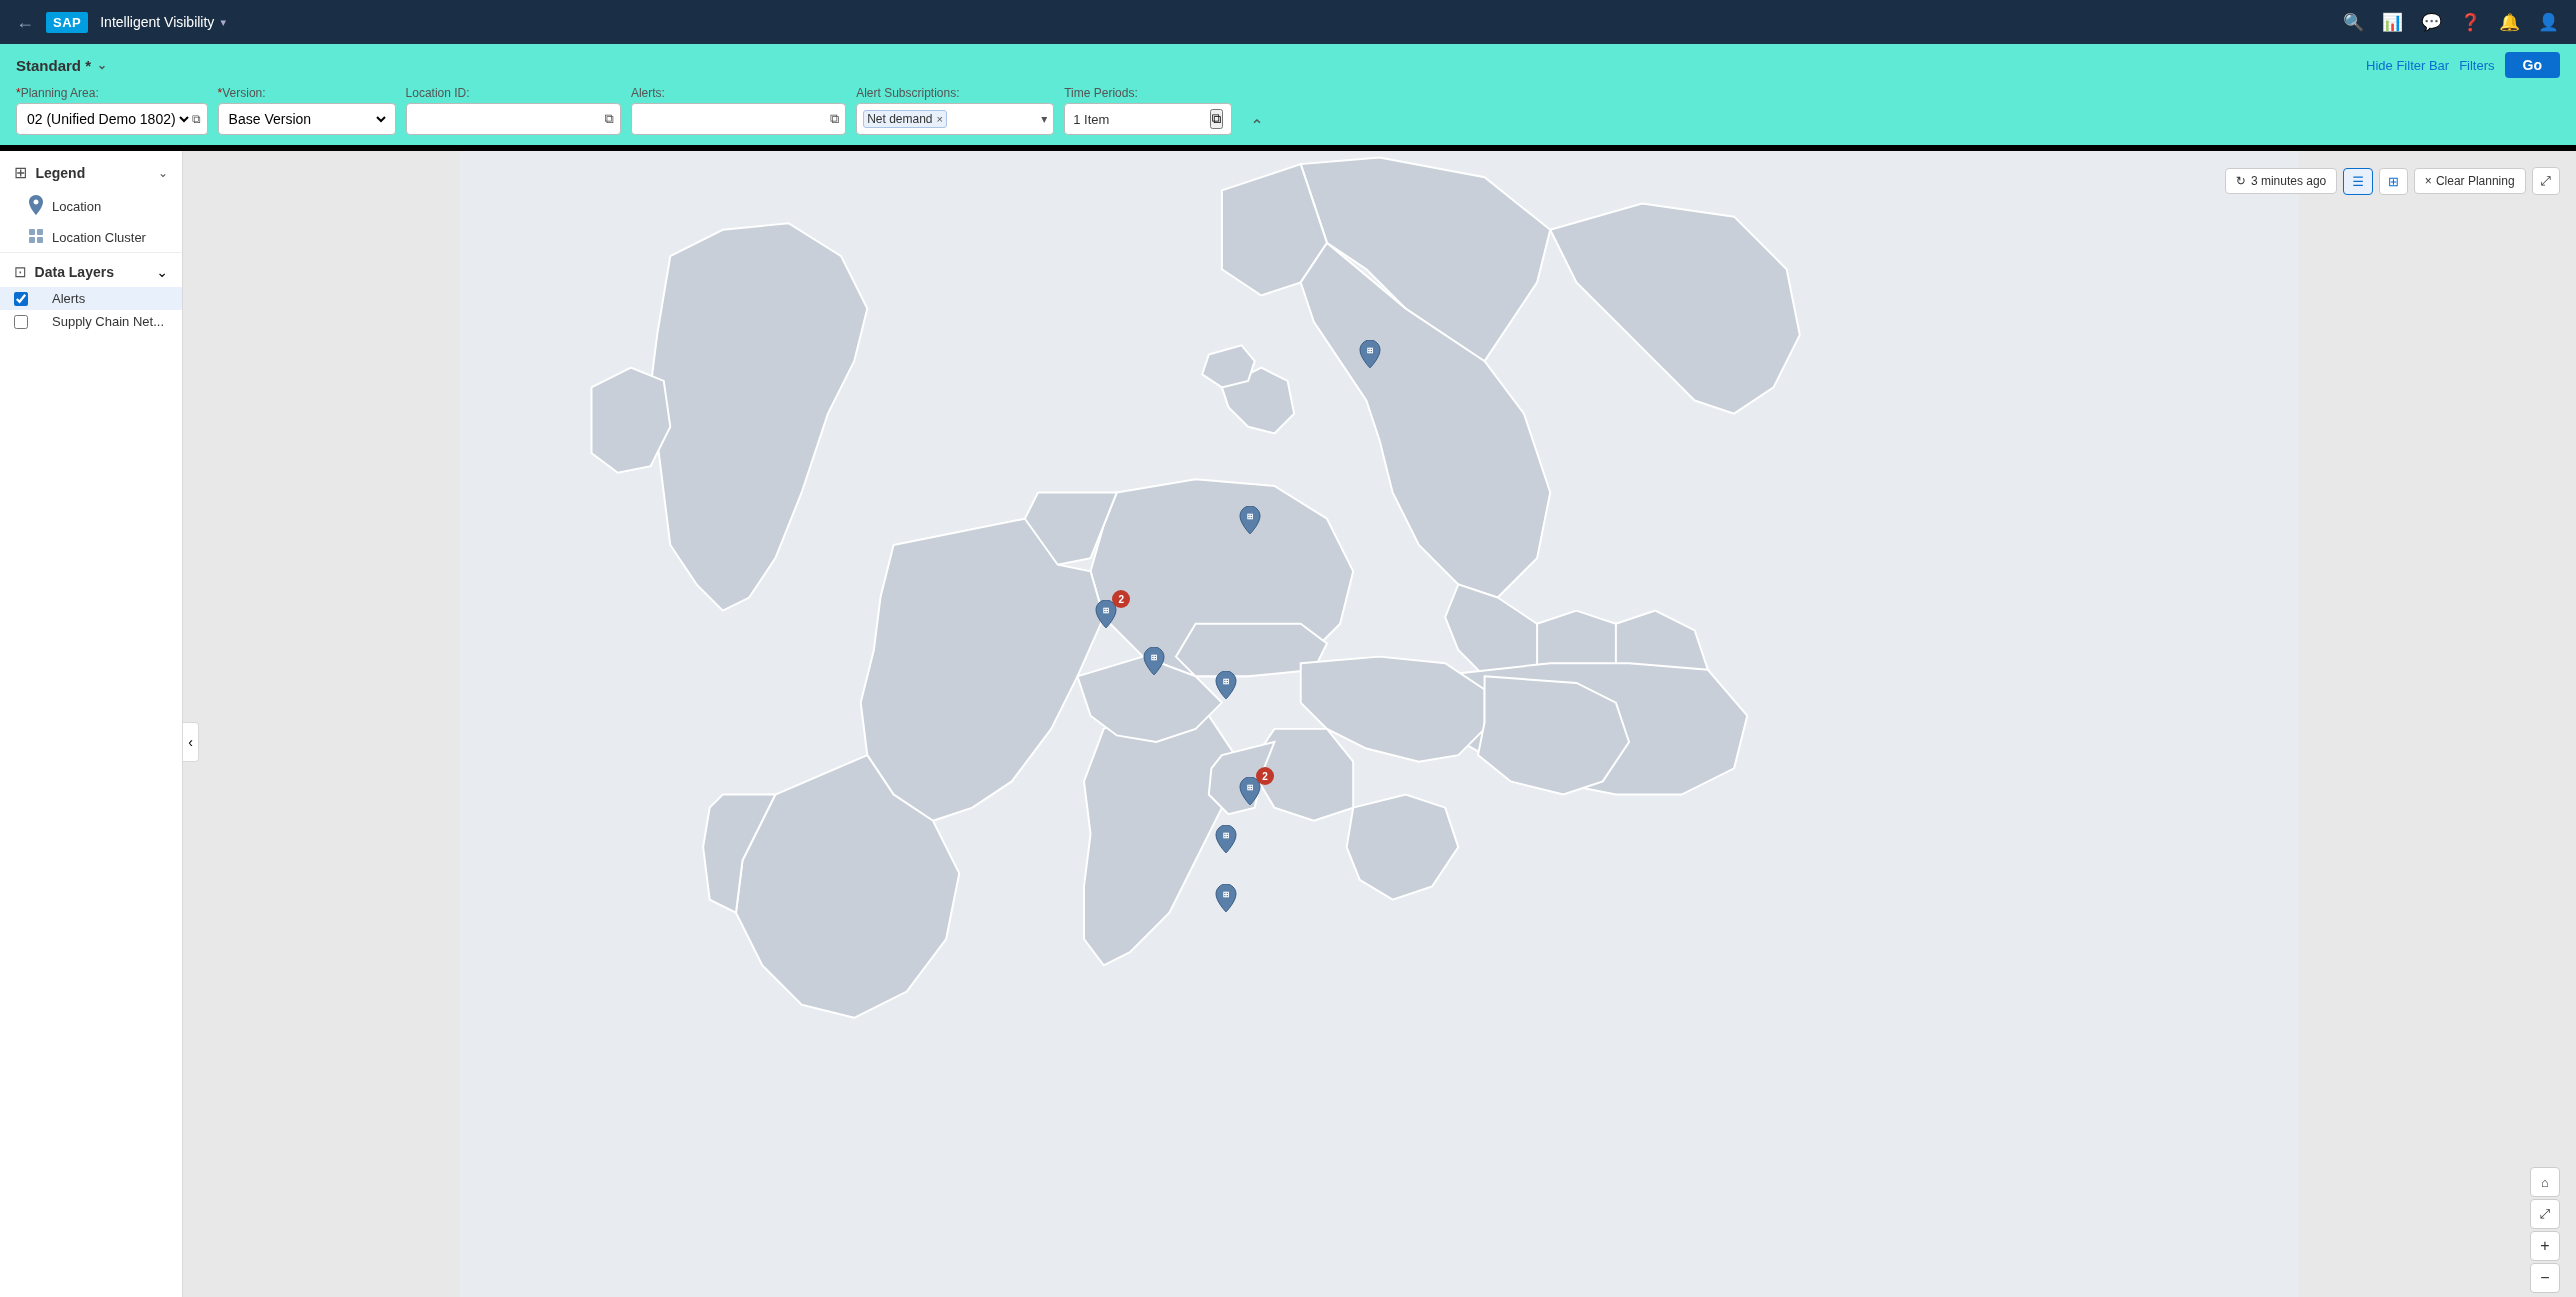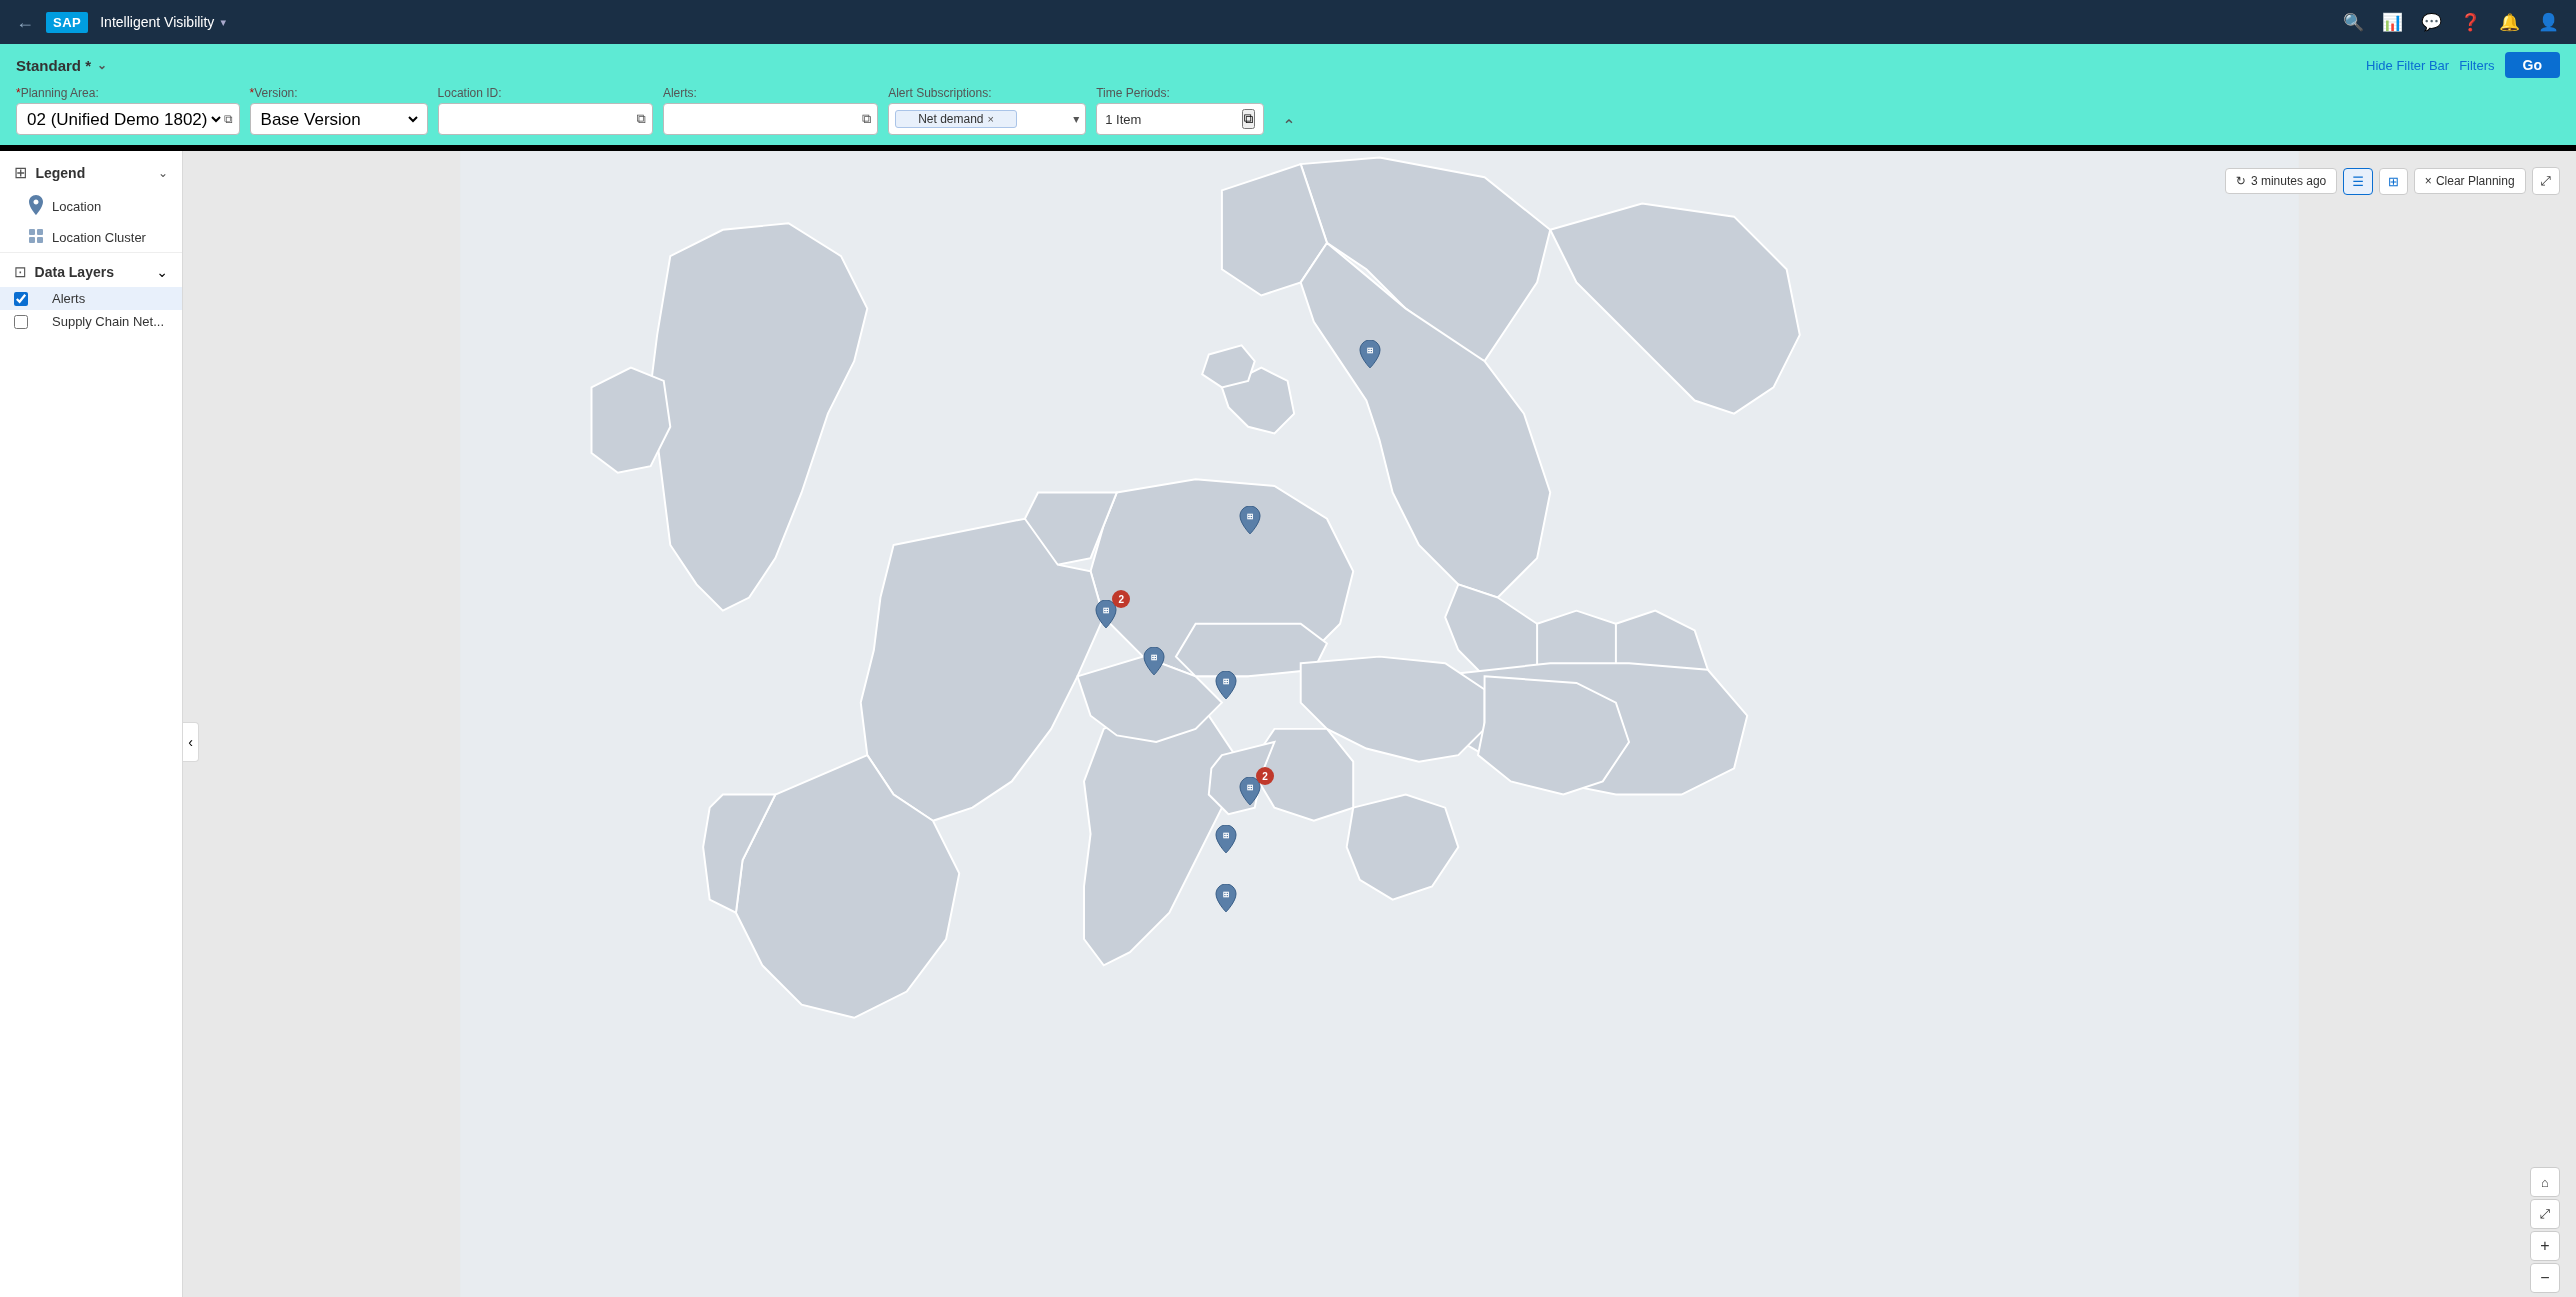--- a/index.html
+++ b/index.html
@@ -121,38 +121,38 @@
       display: flex;
       align-items: center;
       border: 1px solid #bababa;
       border-radius: 4px;
       background: white;
       height: 32px;
       min-width: 178px;
       padding: 0 6px;
     }
     .filter-select-wrap select {
-      border: none; outline: none; background: transparent; font-size: 17px; flex: 1; cursor: pointer;
+      border: none; outline: none; background: transparent; font-size: 14px; flex: 1; cursor: pointer;
     }
     .filter-tag-wrap {
       display: flex;
       align-items: center;
       border: 1px solid #bababa;
       border-radius: 4px;
       background: white;
       height: 32px;
       min-width: 198px;
       padding: 0 6px;
       gap: 4px;
     }
     .filter-tag {
       background: #e8f0fb;
       border: 1px solid #aac4e8;
       border-radius: 3px;
-      padding: 1px 22px;
+      padding: 1px 3px;
       font-size: 12px;
       color: #333;
       display: flex;
       align-items: center;
       gap: 4px;
     }
     .tag-remove { cursor: pointer; color: #555; font-size: 11px; }
     .filter-value-wrap {
       display: flex;
       align-items: center;

